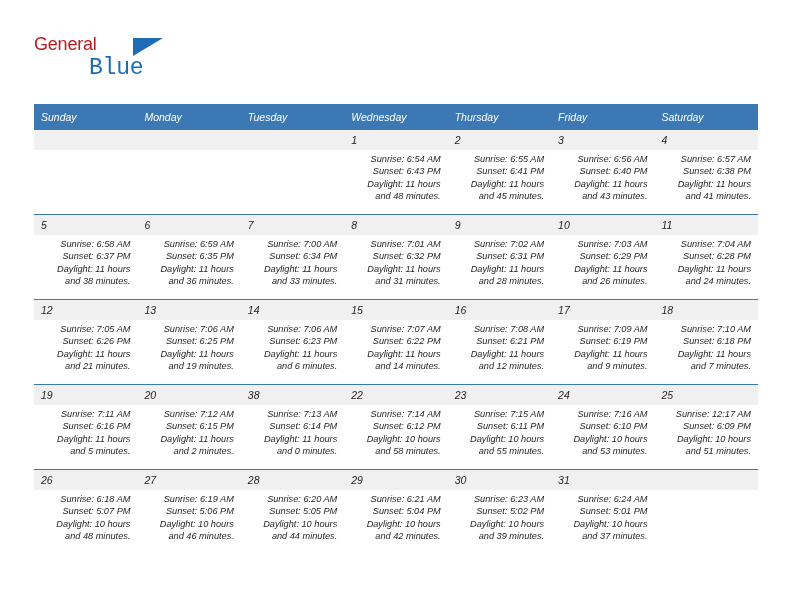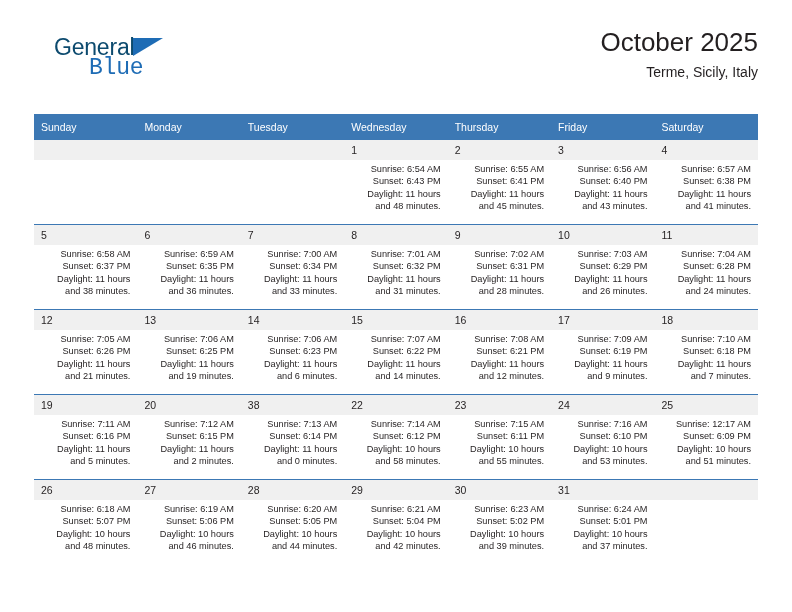--- a/index.html
+++ b/index.html
@@ -33,25 +33,24 @@
     position: absolute;
     left: 0;
     top: 8px;
     width: 200px;
     height: 56px;
   }
   .brand-general {
     position: absolute;
     left: 0;
     top: 0;
-    font-size: 23px;
+    font-size: 18px;
     letter-spacing: -0.2px;
-    color: #0c4a6e;
+    color: #b91c1c;
     font-family: "Liberation Sans", sans-serif;
-    margin-left: 20px;
   }
   .brand-tri {
     position: absolute;
     left: 99px;
     top: 4px;
     width: 0;
     height: 0;
     border-left: 30px solid #1e6cb5;
     border-bottom: 18px solid transparent;
   }
@@ -82,24 +81,25 @@
     color: #231f20;
     line-height: 20px;
     margin-top: 4px;
     white-space: nowrap;
   }
 
   
   .calendar {
     position: absolute;
     left: 34px;
-    top: 114px;
+    top: 104px;
     width: 724px;
     border-collapse: collapse;
     table-layout: fixed;
+    font-style: italic;
   }
   .calendar th {
     background: #3c78b4;
     color: #ffffff;
     font-size: 10.5px;
     font-weight: normal;
     text-align: left;
     padding: 5px 0 5px 7px;
     height: 16px;
     border: none;
@@ -142,24 +142,20 @@
 <div class="page">
 
   <div class="header">
 
     <div class="brand">
       <span class="brand-general">General</span>
       <span class="brand-tri"></span>
       <span class="brand-blue">Blue</span>
     </div>
 
-    <div class="titles">
-      <div class="cal-title">October 2025</div>
-      <div class="cal-subtitle">Terme, Sicily, Italy</div>
-    </div>
 
   </div>
 
   <table class="calendar">
     <thead>
       <tr>
         <th>Sunday</th>
         <th>Monday</th>
         <th>Tuesday</th>
         <th>Wednesday</th>

